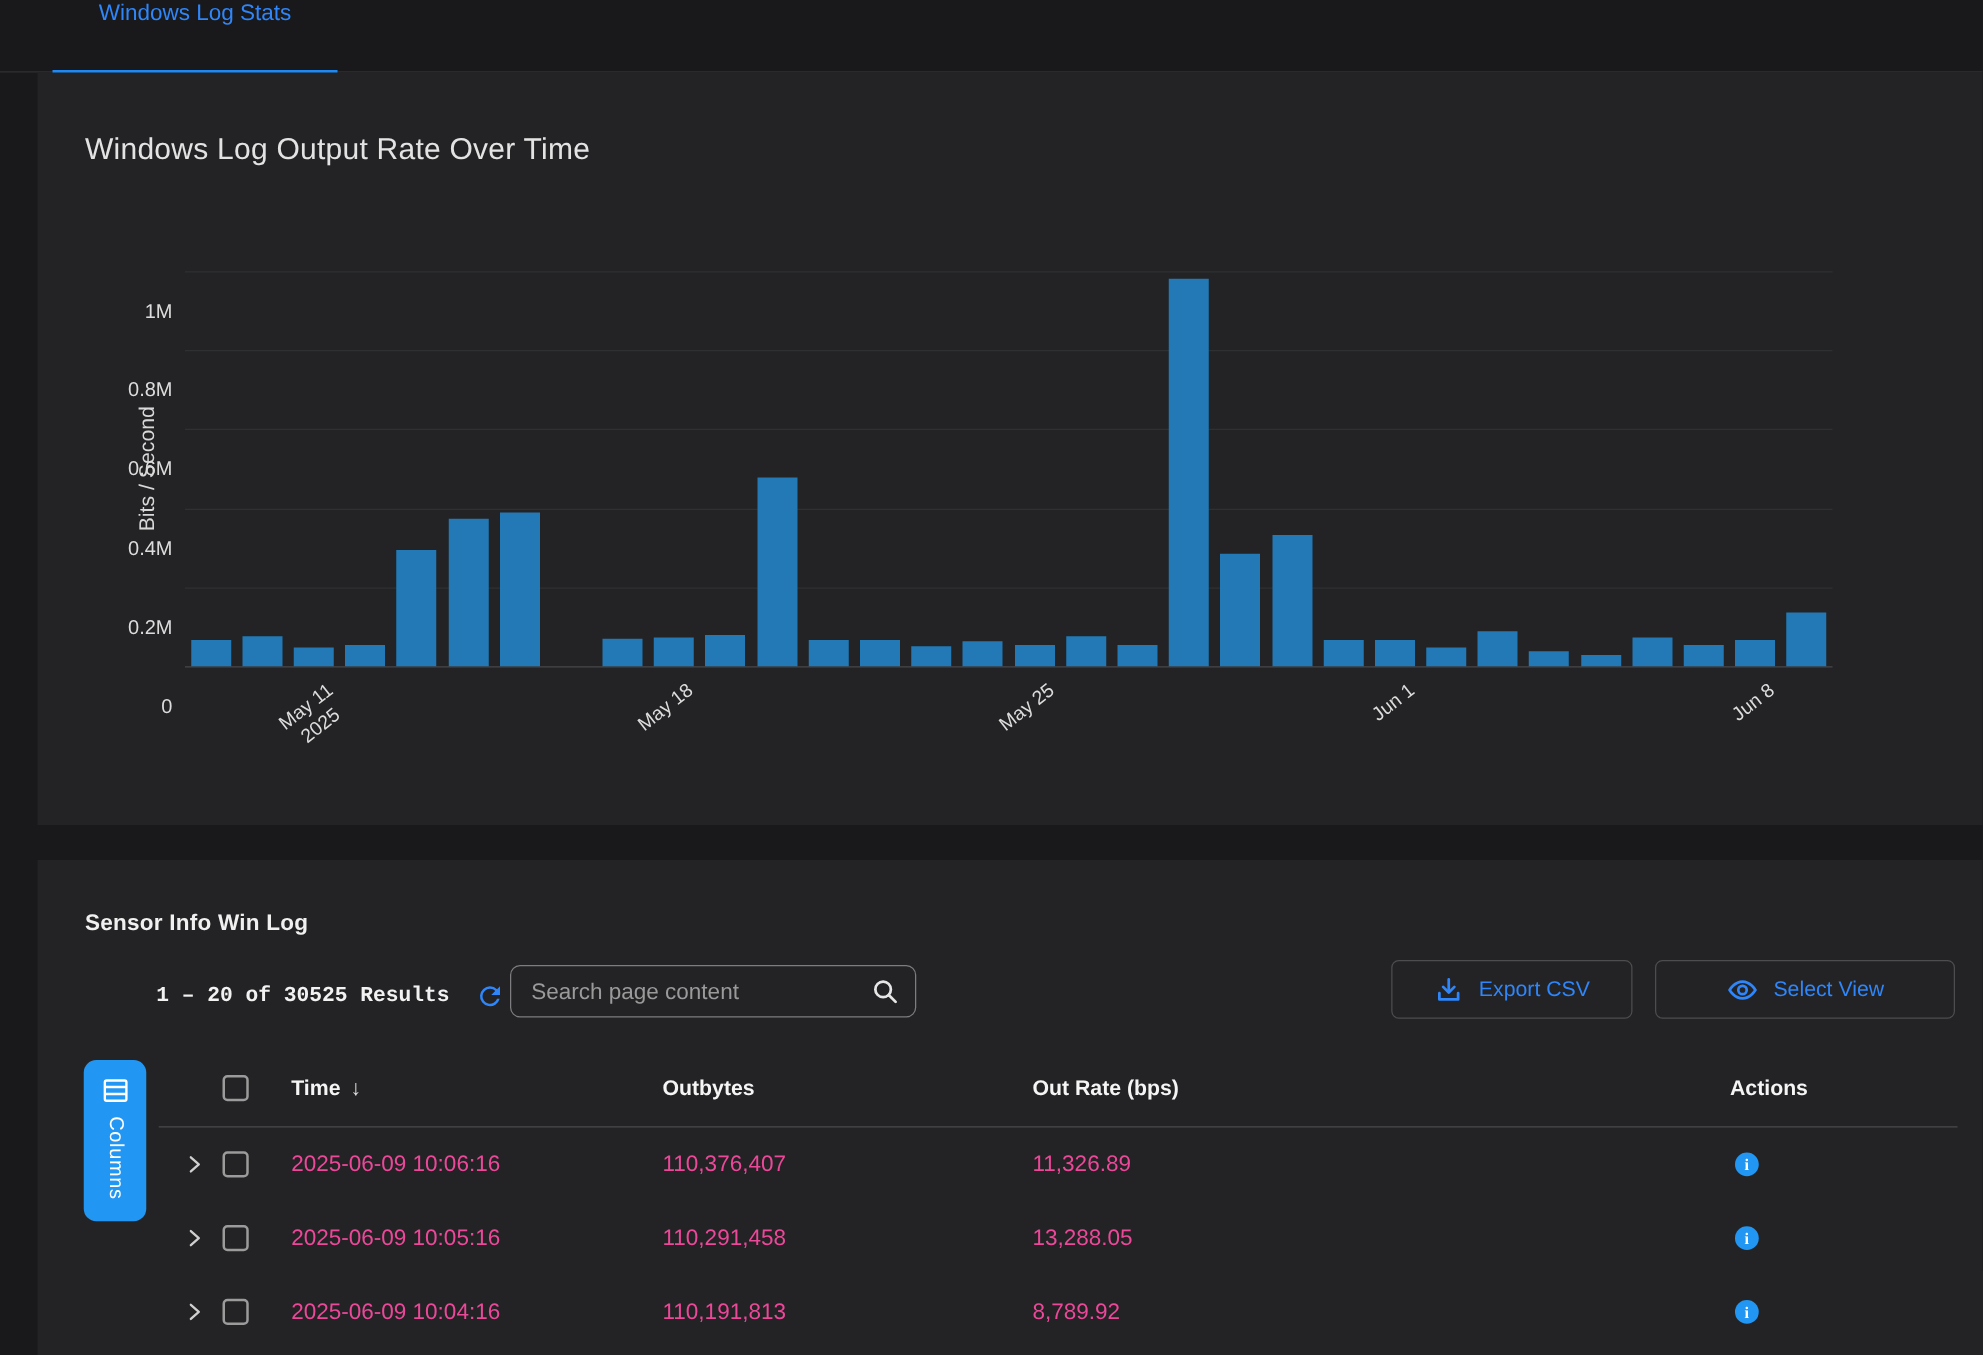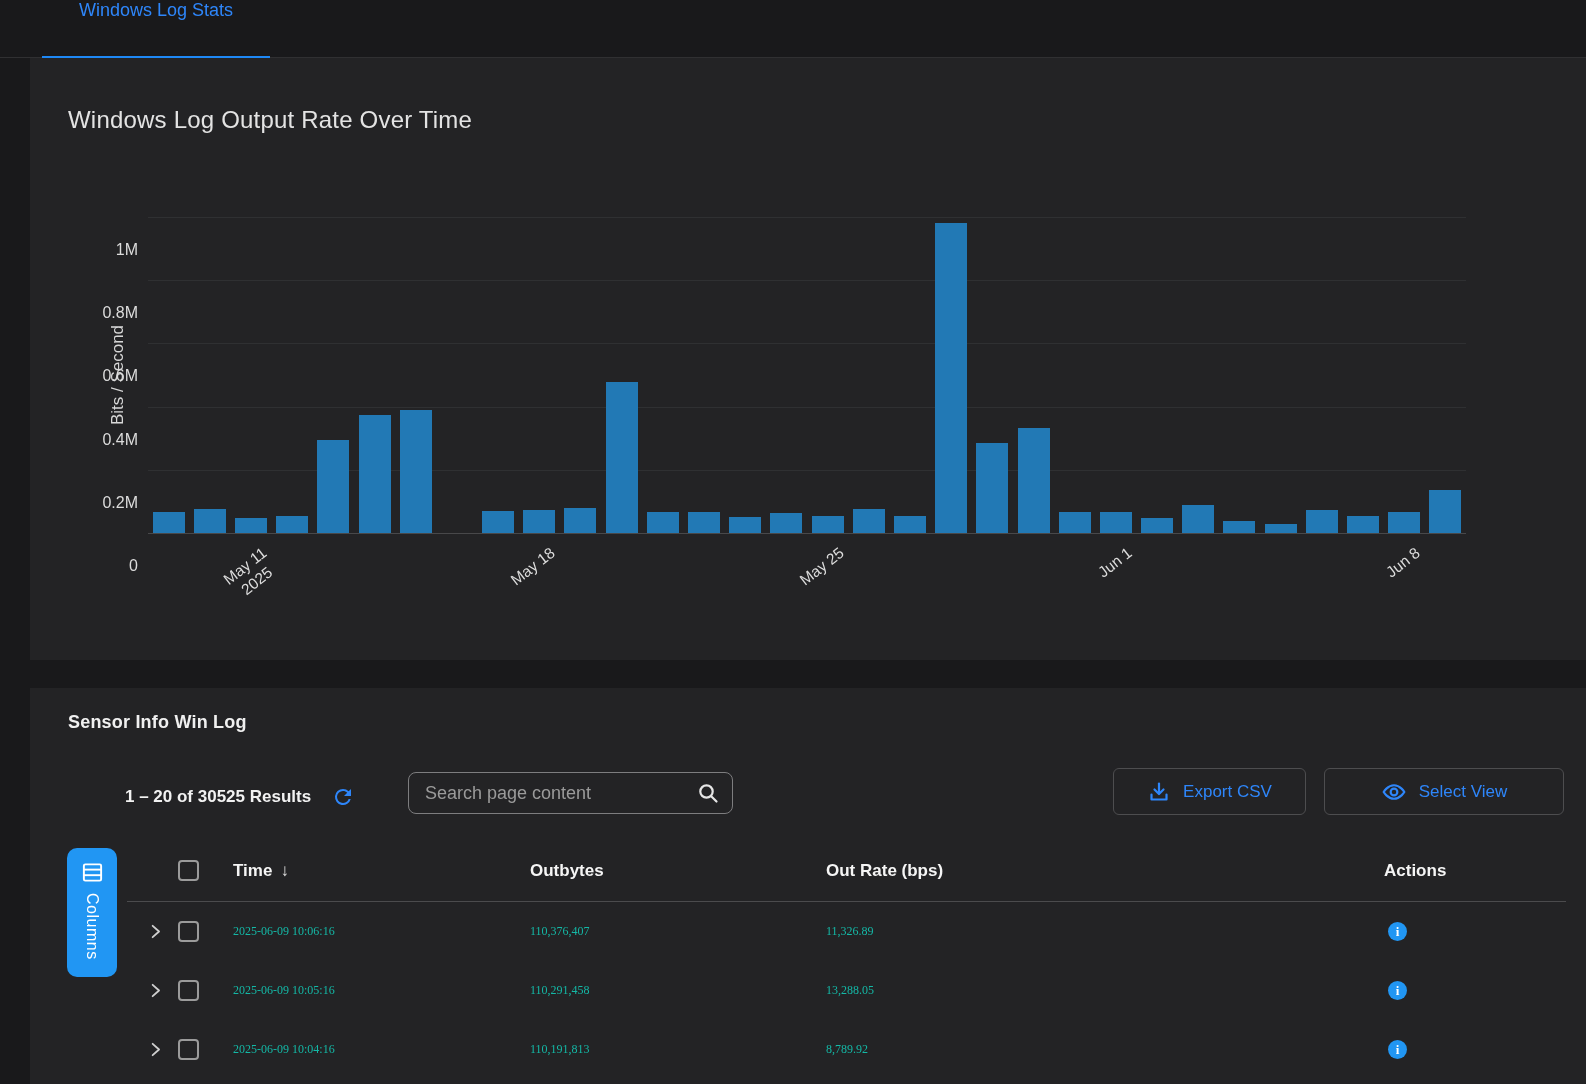--- a/index.html
+++ b/index.html
@@ -49,28 +49,28 @@
     transform: rotate(-38deg); transform-origin: 100% 0;
   }
   .y-axis-label {
     position: absolute; left: 88px; top: 317px;
     transform: translate(-50%, -50%) rotate(-90deg);
     font-size: 17px; color: #d8d8d8; white-space: nowrap;
   }
 
   
   .section-title {
-    position: absolute; left: 38px; top: 24px;
+    position: absolute; left: 38px; top: 40px;
     font-size: 18px; font-weight: 700; color: #f0f0f0; letter-spacing: .2px;
   }
   .results-row {
     position: absolute; left: 95px; top: 94px; height: 30px;
     display: flex; align-items: center; gap: 20px;
   }
-  .results-text { font-size: 17px; font-weight: 600; color: #f2f2f2; }
+  .results-text { font-size: 17px; font-weight: 600; color: #f2f2f2; font-family: Liberation Mono, monospace; }
   .refresh-btn { width: 24px; height: 24px; cursor: pointer; display: flex; align-items: center; }
   .searchbox {
     position: absolute; left: 378px; top: 84px; width: 325px; height: 42px;
     border: 1px solid #7d7d7f; border-radius: 8px;
     display: flex; align-items: center; background: transparent;
   }
   .searchbox input {
     flex: 1; height: 100%; background: transparent; border: none; outline: none;
     padding: 0 6px 0 16px; font-size: 18px; color: #e8e8e8;
     font-family: "Liberation Sans", sans-serif;
@@ -101,21 +101,21 @@
 
   
   .datatable { position: absolute; left: 97px; top: 152px; width: 1439px; }
   .trow {
     display: grid;
     grid-template-columns: 48px 58px 297px 296px 558px 1fr;
     align-items: center; height: 59px;
   }
   .trow.head { height: 62px; border-bottom: 1px solid #4b4b4d; }
   .th { font-size: 17px; font-weight: 700; color: #f5f5f5; display: flex; align-items: center; }
-  .td { font-size: 12px; color: #14b8a6; font-family: Liberation Serif, serif; }
+  .td { font-size: 18px; color: #ec4899; }
   .sort-arrow { font-size: 17px; font-weight: 400; color: #e0e0e0; margin-left: 8px; }
   .checkbox {
     width: 21px; height: 21px; border: 2.5px solid #9b9b9b; border-radius: 4px;
     background: transparent; cursor: pointer; margin-left: 3px;
   }
   .chev { margin-left: 20px; cursor: pointer; display: flex; align-items: center; }
   .info-btn {
     width: 19px; height: 19px; border-radius: 50%; background: #2196f3;
     color: #fff; font-size: 13px; font-weight: 700; font-family: "Liberation Serif", serif;
     display: flex; align-items: center; justify-content: center;

